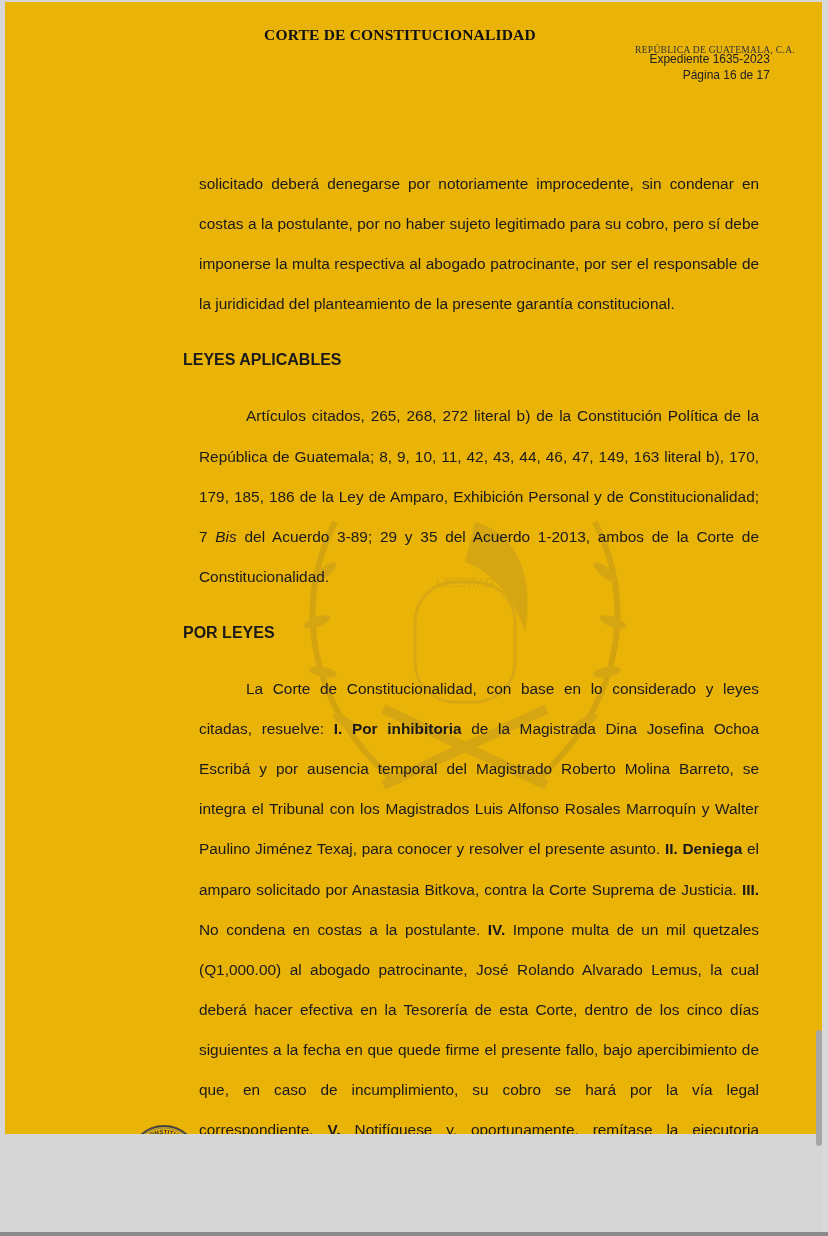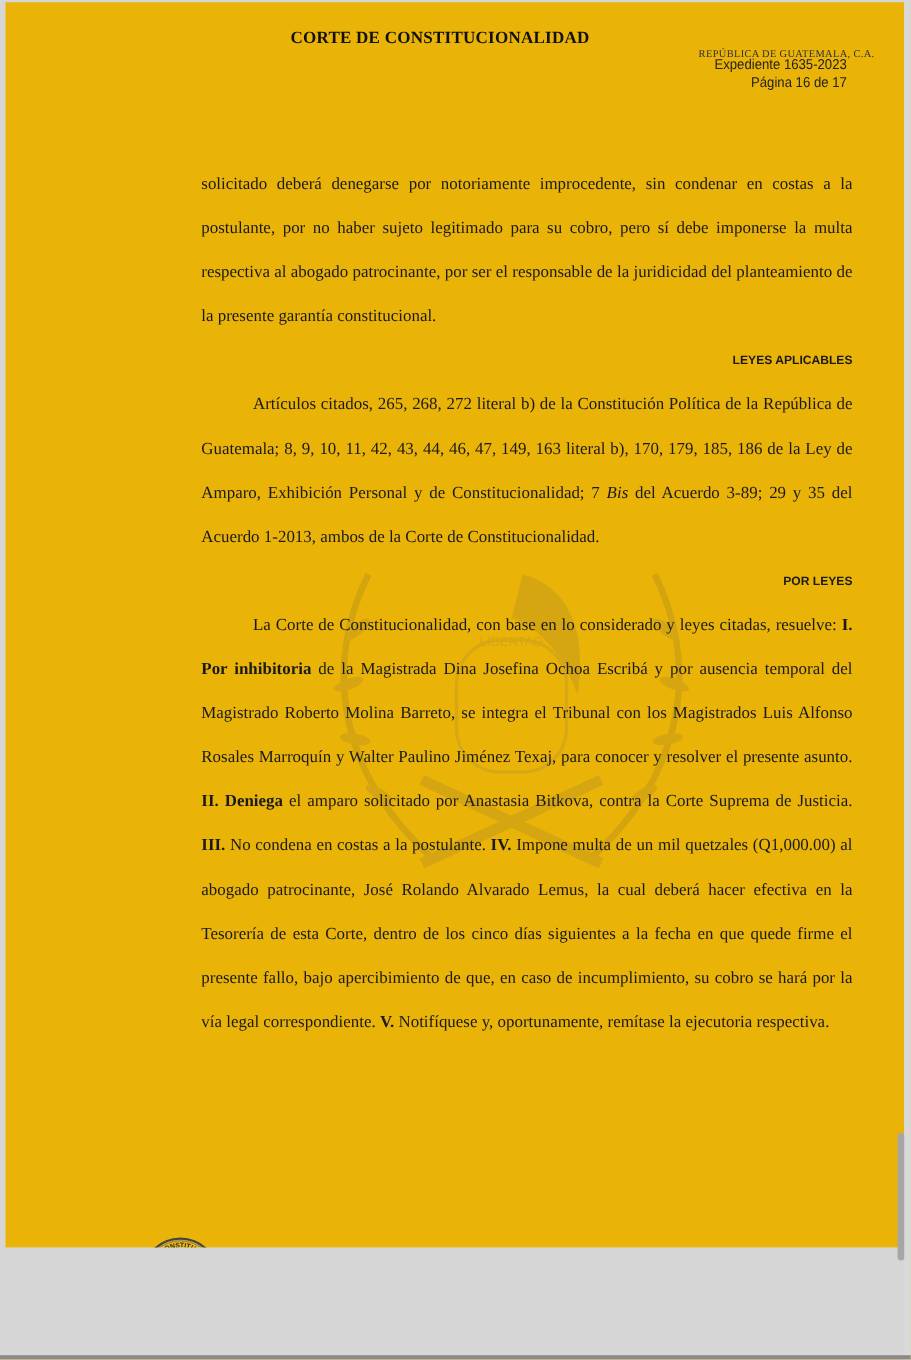--- a/index.html
+++ b/index.html
@@ -43,24 +43,24 @@
   
   .watermark {
     position: absolute; left: 270px; top: 480px; width: 380px; height: 320px;
     opacity: 0.13;
   }
   
   .body-text {
     position: absolute; left: 178px; top: 146px; width: 592px;
     font-size: 15.4px; line-height: 40.1px; color: #1a1a1a;
   }
-  .body-text p { margin: 0; text-align: justify; text-align-last: auto; font-family: Liberation Serif, serif; }
+  .body-text p { margin: 16px; text-align: justify; text-align-last: auto; }
   .body-text .indent { text-indent: 47px; }
   .body-text h2 {
-    margin: 0; font-size: 11px; font-weight: bold; text-align: right; line-height: 40.1px;
+    margin: 0; font-size: 16px; font-weight: bold; text-align: left; line-height: 40.1px;
   }
   .lastline { text-align-last: left; }
   b { font-weight: bold; }
   i { font-style: italic; }
   .seal {
     position: absolute; left: 123px; top: 1122px; width: 72px; height: 72px;
   }
 </style>
 </head>
 <body>

